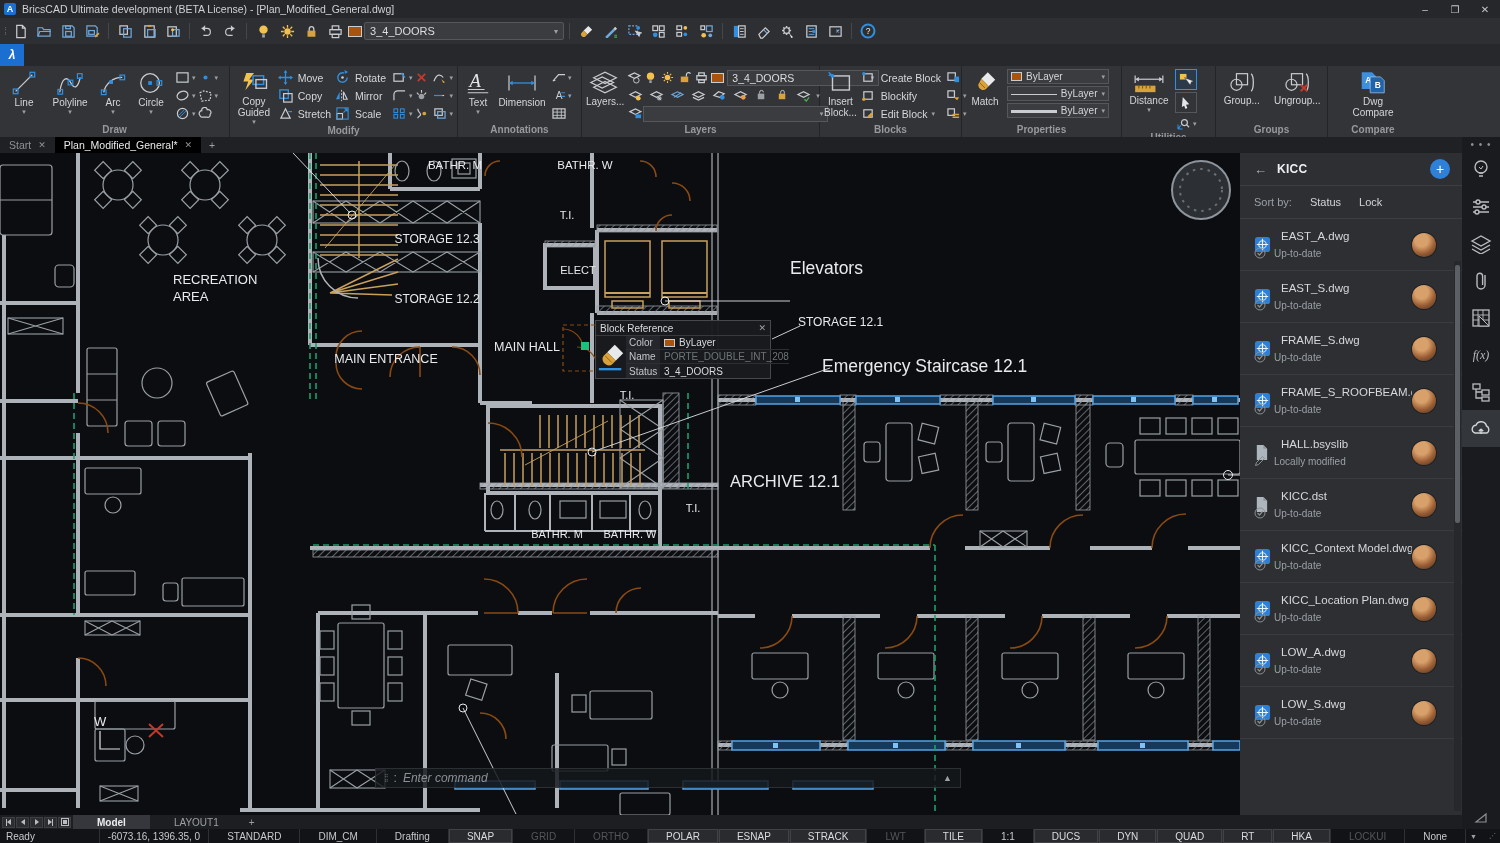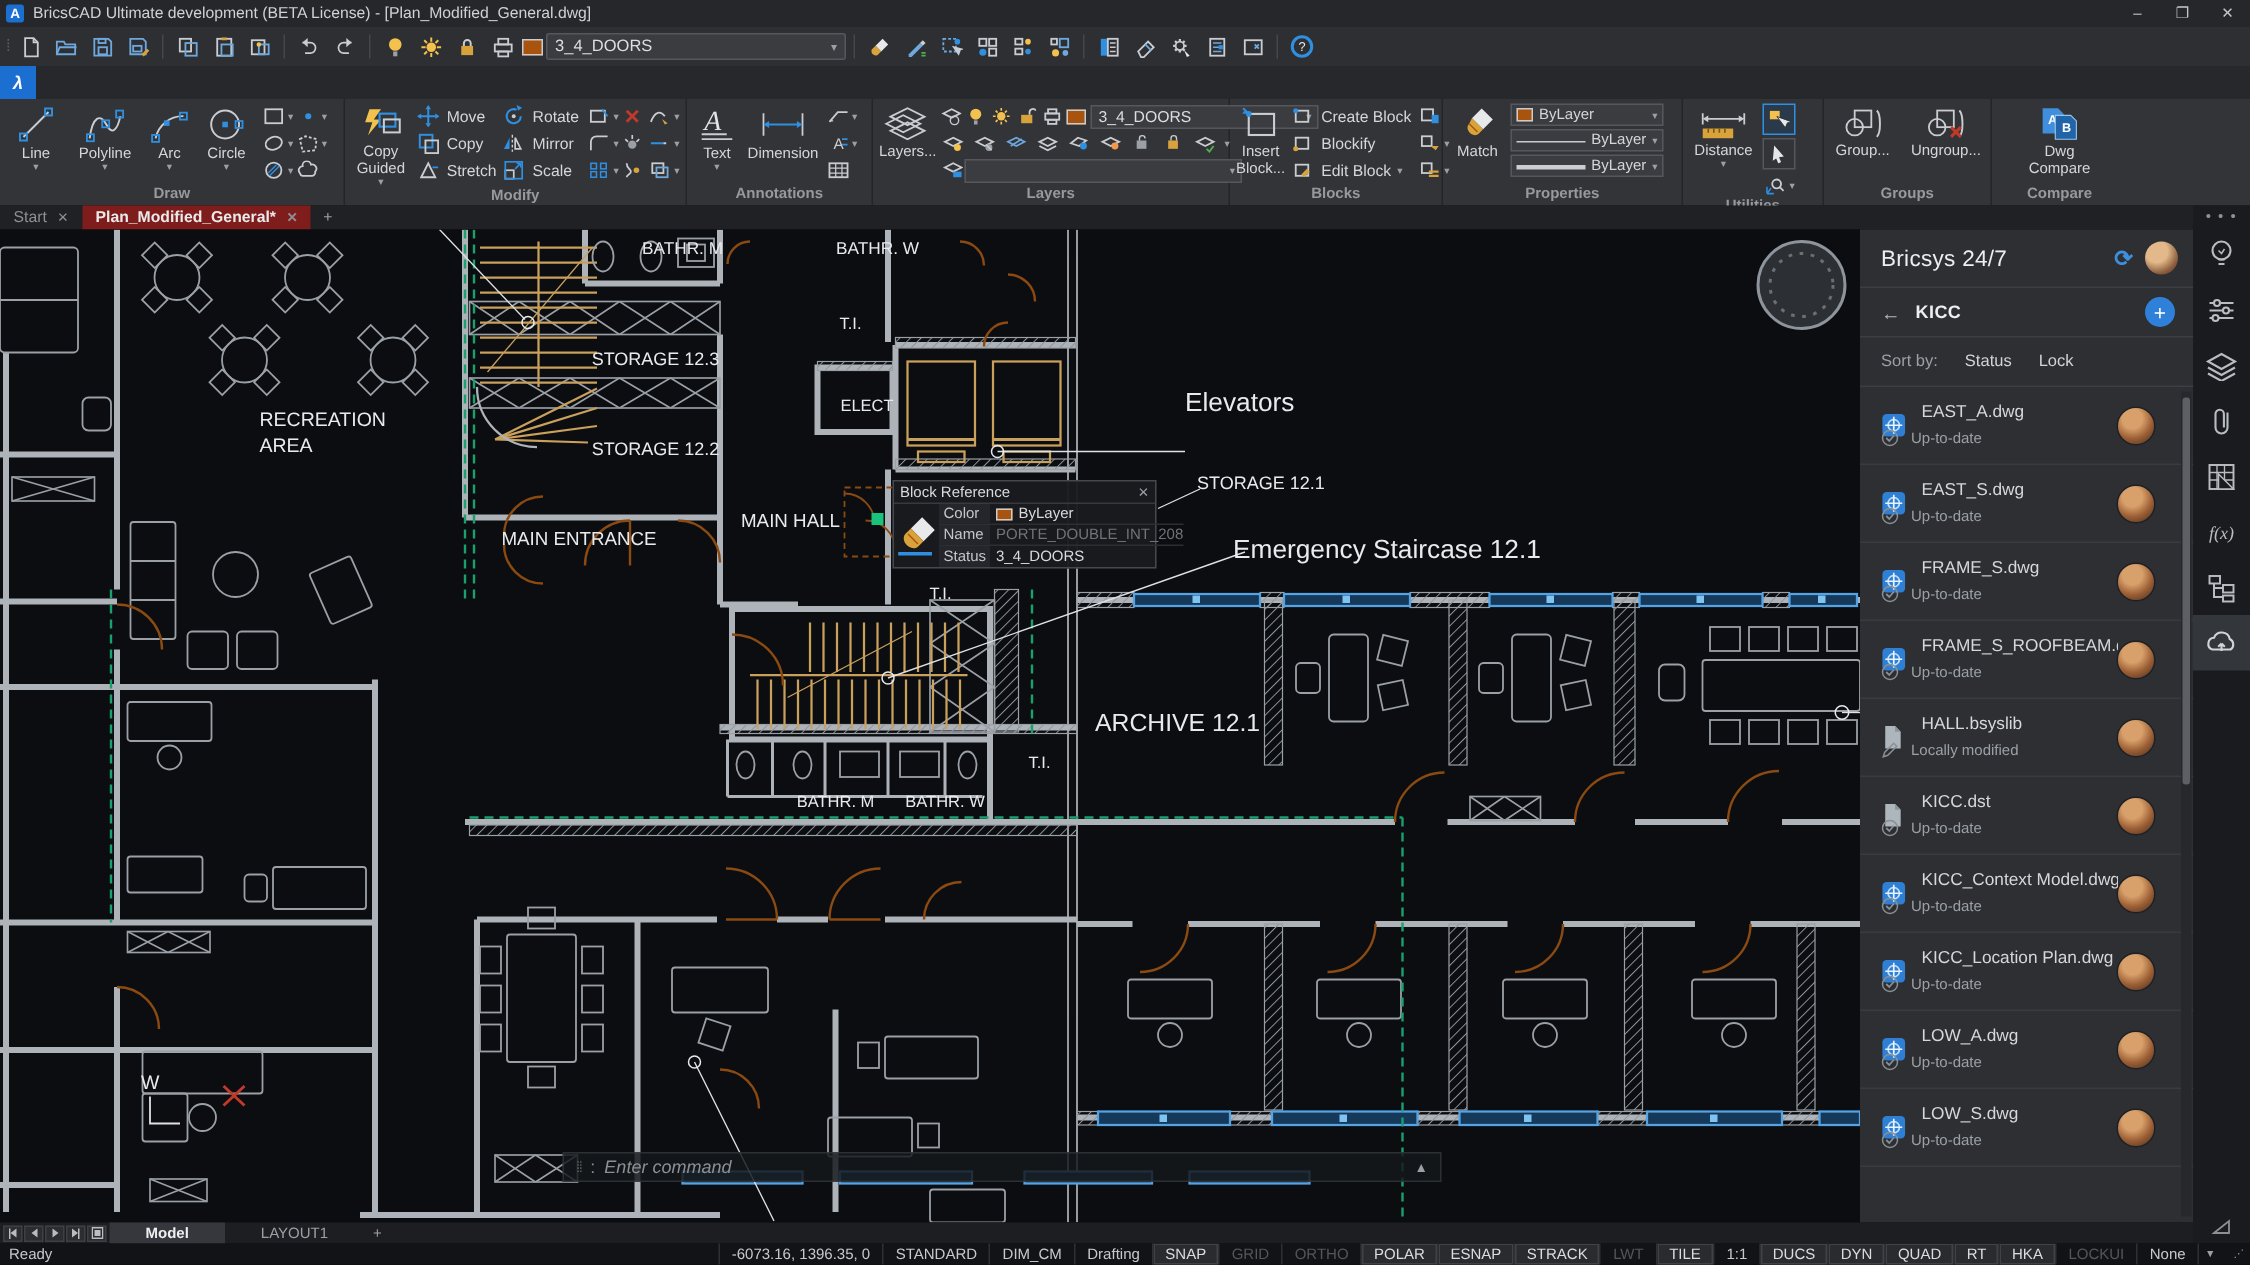--- a/index.html
+++ b/index.html
@@ -53,21 +53,21 @@
     color:#d4d6d8;display:flex;align-items:center;gap:4px;padding:0 3px}
   .pcombo .car{margin-left:auto}
   .lcombo{width:152px;height:16px;background:#3a3c40;border:1px solid #55575c;font-size:10.5px;
     color:#dcdee0;display:flex;align-items:center;gap:4px;padding:0 4px}
   .lcombo .car{margin-left:auto}
   
   .doctabs{position:absolute;left:0;top:137px;width:1462px;height:16px;background:#202124;
     display:flex;align-items:stretch;font-size:10.5px}
   .dtab{display:flex;align-items:center;gap:7px;padding:0 9px;color:#8d9094}
   .dtab .x{font-size:9px;color:#8d9094}
-  .dtab[data-state="active"]{background:#7f1d1d;color:#e8eaec;font-weight:bold}
+  .dtab[data-state="active"]{background:#000000;color:#e8eaec;font-weight:normal}
   .dtab-plus{display:flex;align-items:center;padding:0 8px;color:#9aa0a6}
   
   .canvas-wrap{position:absolute;left:0;top:153px;width:1240px;height:662px;background:var(--bg0);overflow:hidden}
   .plan text{font-family:"Liberation Sans",sans-serif;fill:#e8eaec}
   .cmdbar{position:absolute;left:375px;top:615px;width:586px;height:20px;
     background:rgba(22,24,27,.84);border:1px solid rgba(70,74,79,.5);
     display:flex;align-items:center;font-size:12px;color:#8b9096;font-style:italic;gap:6px;padding:0 8px}
   .cmdbar .grip{font-style:normal;color:#5b5e62;font-size:10px;letter-spacing:-1px}
   .cmdbar .up{margin-left:auto;font-style:normal;color:#9aa0a6;font-size:9px}
   .tooltip{position:absolute;left:595px;top:167px;width:176px;background:rgba(25,27,30,.96);
@@ -136,21 +136,21 @@
   .bar-v{width:1.5px;height:7px;background:#b9bcc0}
   .mtab{display:flex;align-items:center;padding:0 24px;color:#9aa0a6}
   .mtab[data-state="active"]{background:#35373c;color:#eceeef;font-weight:bold}
   .mtab-plus{display:flex;align-items:center;padding:0 6px;color:#9aa0a6}
   
   .statusbar{position:absolute;left:0;top:829px;width:1500px;height:14px;background:#121316;
     display:flex;align-items:stretch;font-size:10px;color:#c7c9cc}
   .sb-ready{display:flex;align-items:center;padding:0 6px}
   .sb-right{margin-left:auto;display:flex;align-items:stretch}
   .sb-coords{display:flex;align-items:center;padding:0 8px;border-left:1px solid #2e3033}
-  .sb-item{display:flex;align-items:center;padding:0 8px;border-left:1px solid #2e3033;white-space:nowrap}
+  .sb-item{display:flex;align-items:center;padding:0 18px;border-left:1px solid #2e3033;white-space:nowrap}
   .sb-item[data-state="off"]{color:#54565a}
   .sb-item[data-state="on"]{color:#dadce0;background:#292b2f;box-shadow:inset 0 0 0 1px #404247}
   .sb-end{display:flex;align-items:center;padding:0 8px 0 4px;border-left:1px solid #2e3033;color:#9aa0a6;font-size:7px}
   .ic{stroke:#c9ccd0;fill:none;stroke-width:1.3}
   .icb{stroke:#6fa8dc;fill:none;stroke-width:1.3}
 </style>
 </head>
 <body>
 
 <div class="titlebar">
@@ -1278,25 +1278,20 @@
 
   <div class="cmdbar">
     <span class="grip">⁞⁞</span>
     <span style="font-style:normal">:</span>
     <span>Enter command</span>
     <span class="up">▲</span>
   </div>
 </div>
 
 <div class="panel">
-  <div class="p-header">
-    <span class="p-title">Bricsys 24/7</span>
-    <span class="p-refresh">⟳</span>
-    <span class="p-avatar"></span>
-  </div>
   <div class="p-proj">
     <span class="p-back">←</span>
     <span class="p-proj-name">KICC</span>
     <span class="p-plus">+</span>
   </div>
   <div class="p-sort">
     <span class="lab">Sort by:</span>
     <span class="opt">Status</span>
     <span class="opt">Lock</span>
   </div>

